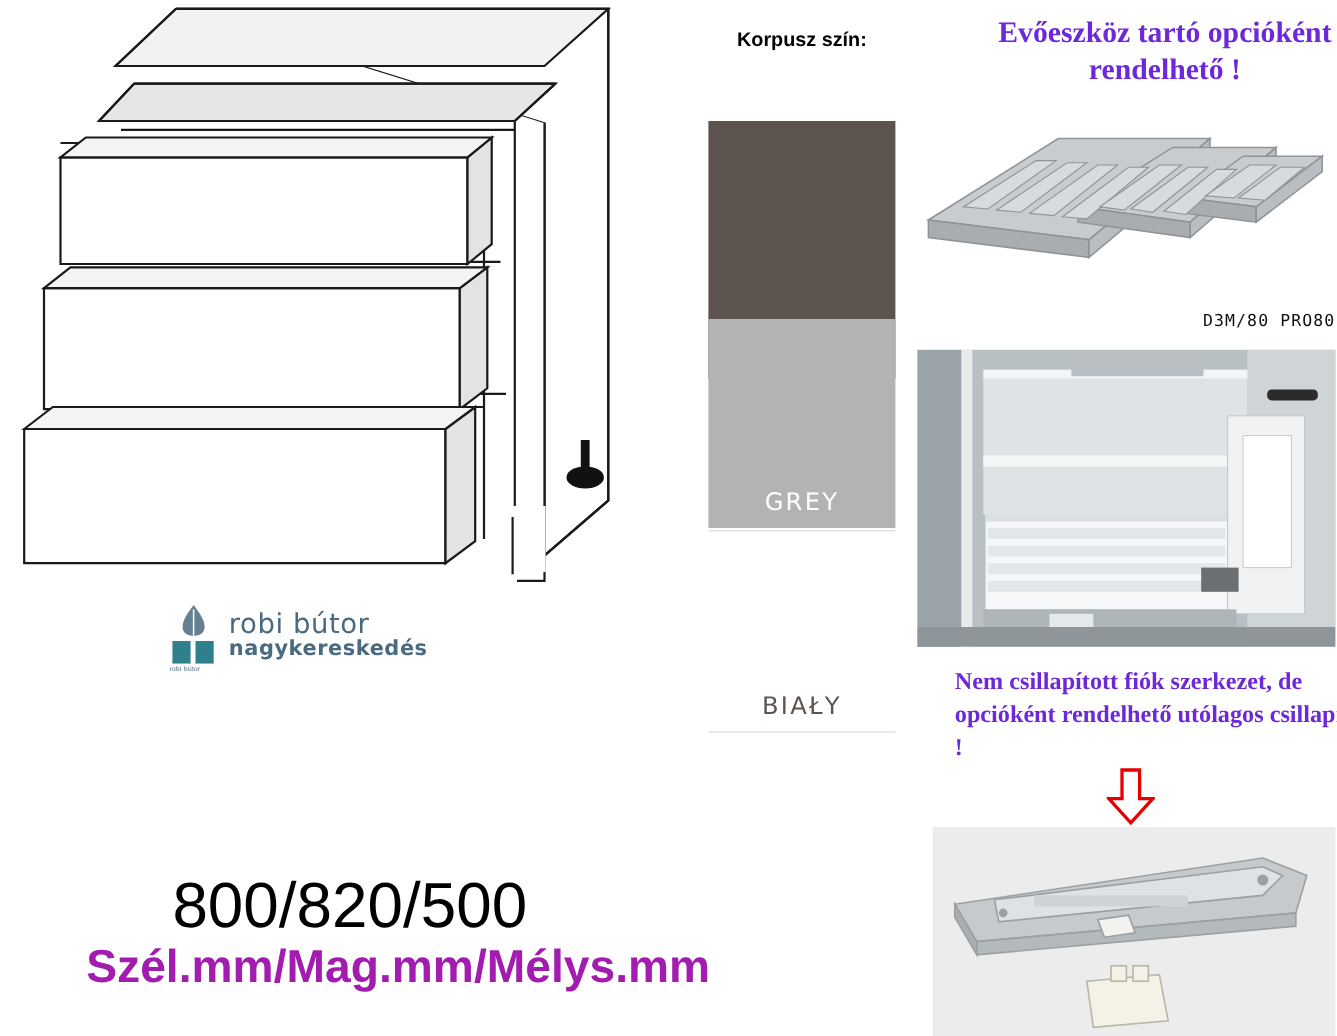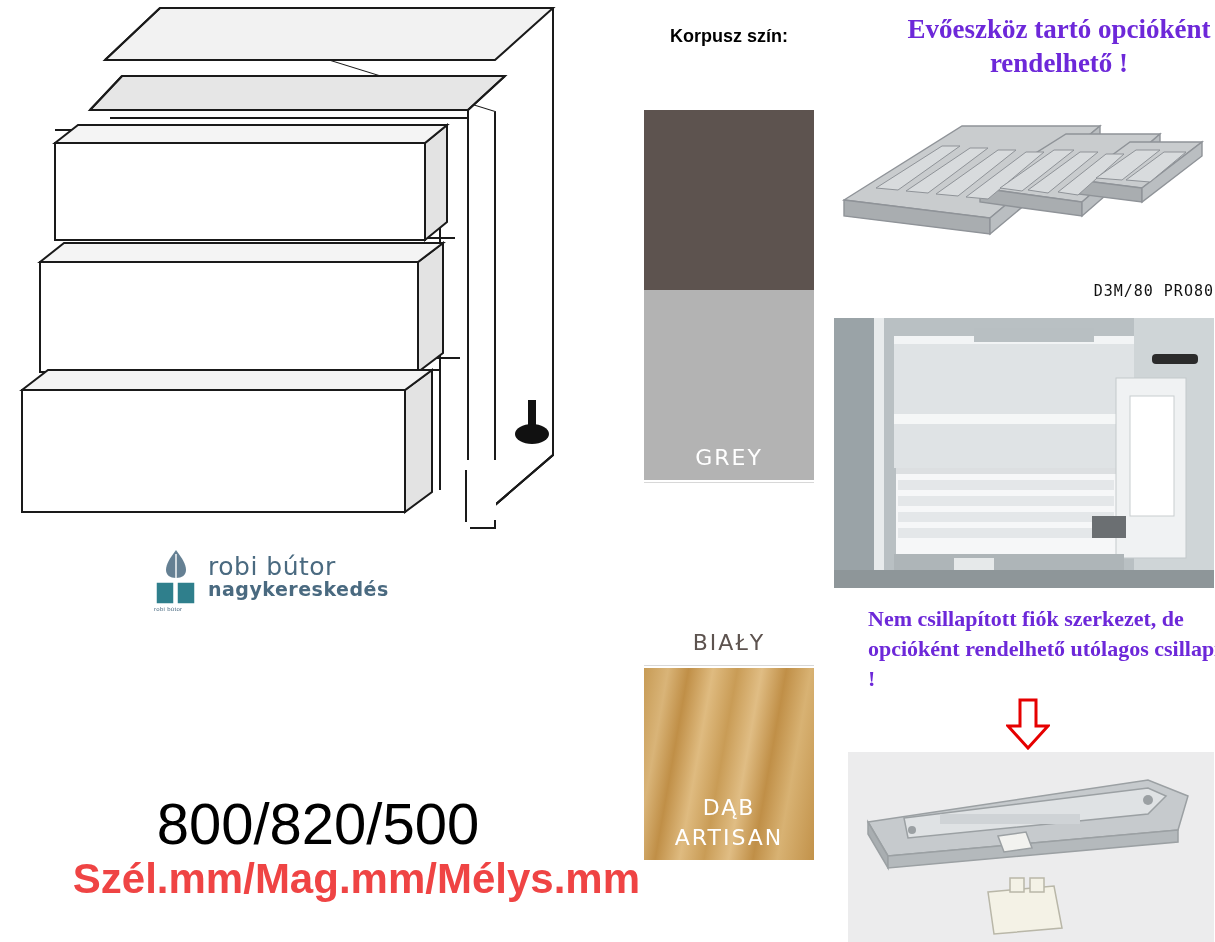--- a/index.html
+++ b/index.html
@@ -13,21 +13,21 @@
   .cabinet-svg{position:absolute;left:0;top:0;}
 
   .logo{position:absolute;left:150px;top:548px;width:230px;height:66px;}
   .logo-text1{position:absolute;left:58px;top:4px;font-family:"DejaVu Sans",sans-serif;font-size:25px;color:#4a6a80;letter-spacing:.5px;}
   .logo-text2{position:absolute;left:58px;top:30px;font-family:"DejaVu Sans",sans-serif;font-size:19px;color:#4a6a80;letter-spacing:.5px;font-weight:bold;}
   .logo-mark{position:absolute;left:0px;top:0px;width:52px;height:66px;}
   .logo-sub{position:absolute;left:4px;top:58px;font-size:6px;color:#4a6a80;letter-spacing:.3px;}
 
   .code-title{position:absolute;left:0;width:636px;text-align:center;top:700px;font-family:"Liberation Sans",sans-serif;font-weight:bold;font-size:72px;color:#000;letter-spacing:1px;}
   .code-dims{position:absolute;left:0;width:636px;text-align:center;top:790px;font-family:"Liberation Sans",sans-serif;font-size:58px;color:#000;}
-  .code-legend{position:absolute;left:0;width:640px;text-align:right;top:855px;font-family:"Liberation Sans",sans-serif;font-weight:bold;font-size:42px;color:#ef4444;}
+  .code-legend{position:absolute;left:0;width:640px;text-align:center;top:855px;font-family:"Liberation Sans",sans-serif;font-weight:bold;font-size:42px;color:#a21caf;padding-left:42px;}
 
   
   .color-col{position:absolute;left:644px;top:0;width:170px;height:860px;}
   .swatch{position:absolute;left:0;width:170px;box-sizing:border-box;}
   .swatch .label{position:absolute;left:0;bottom:10px;width:170px;text-align:center;font-family:"DejaVu Sans",sans-serif;font-size:22px;letter-spacing:2px;}
   .sw-header{top:0;height:92px;background:#ffffff;}
   .sw-header .htxt{position:absolute;left:0;top:26px;width:170px;text-align:center;font-family:"Liberation Sans",sans-serif;font-weight:bold;font-size:18px;color:#000;}
   .sw-lava{top:94px;height:234px;background:#5d534f;margin-top:16px;}
   .sw-lava .label{color:#ffffff;}
   .sw-grey{top:290px;height:190px;background:#b3b3b3;}
@@ -149,24 +149,20 @@
     </div>
 
     <div class="swatch sw-grey">
       <div class="label">GREY</div>
     </div>
 
     <div class="swatch sw-bialy">
       <div class="label">BIAŁY</div>
     </div>
 
-    <div class="swatch sw-dab">
-      <div class="label2">DĄB</div>
-      <div class="label">ARTISAN</div>
-    </div>
   </div>
 
   <div class="right-panel">
 
     <div class="note-red note1">Evőeszköz tartó opcióként rendelhető !</div>
 
     <svg class="cutlery-img" viewBox="0 0 382 190">
       <rect x="0" y="0" width="382" height="190" fill="#ffffff"></rect>
       <g stroke="#8f9398" stroke-width="1.4">
         <polygon points="14,108 132,34 270,34 160,126" fill="#c9ccce"></polygon>

